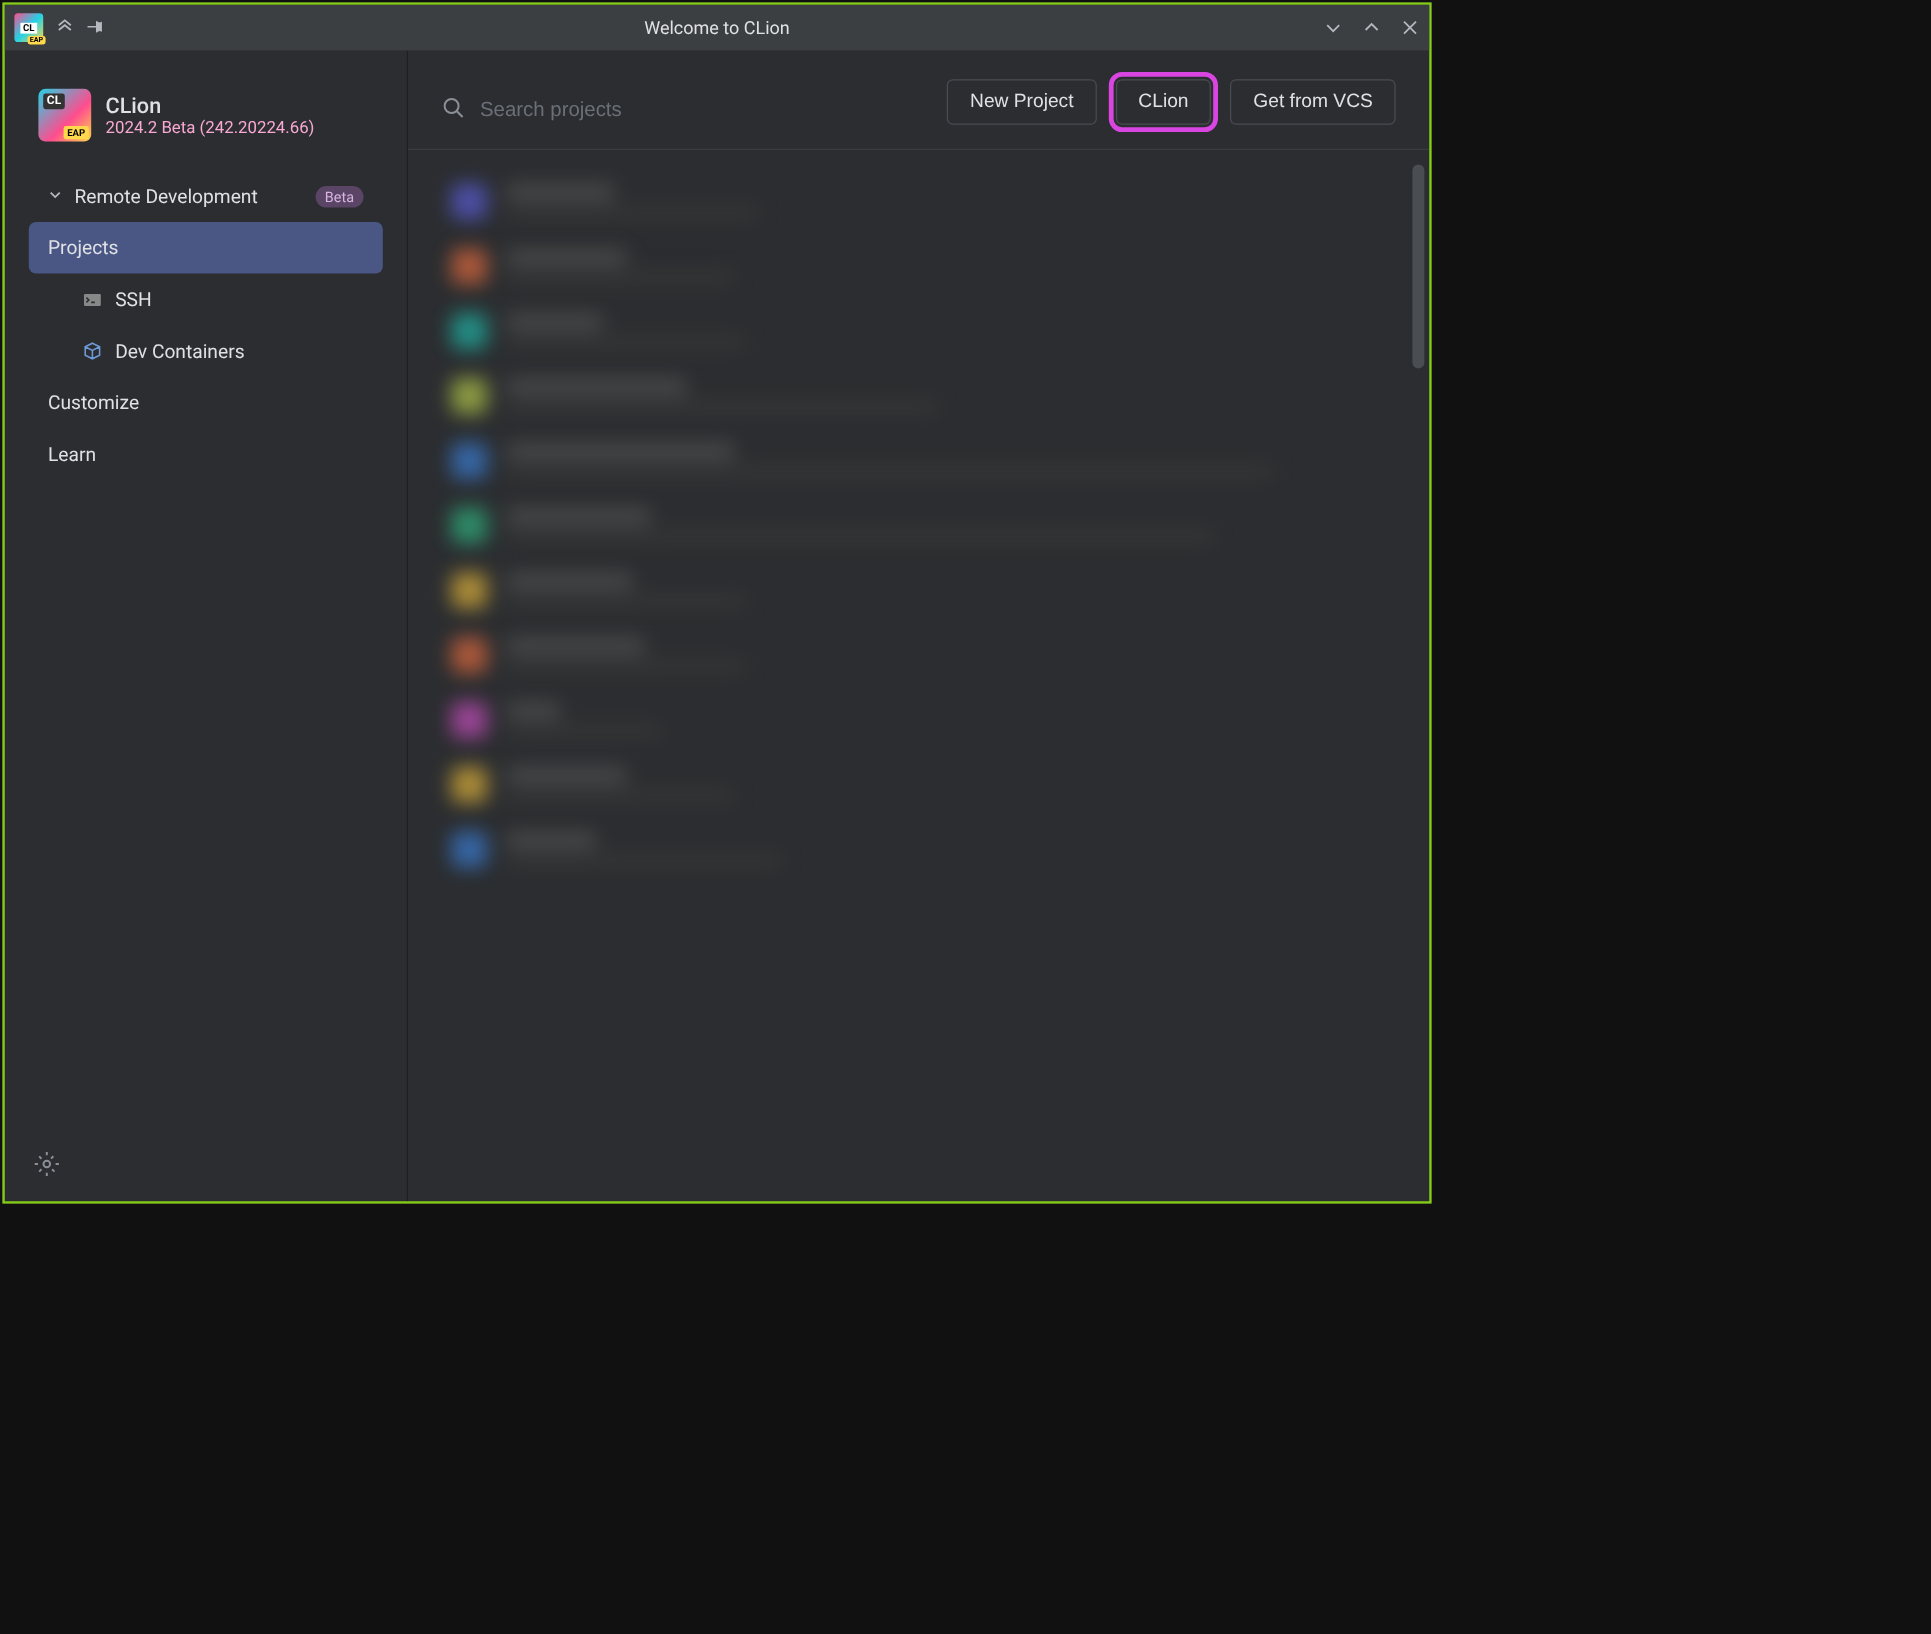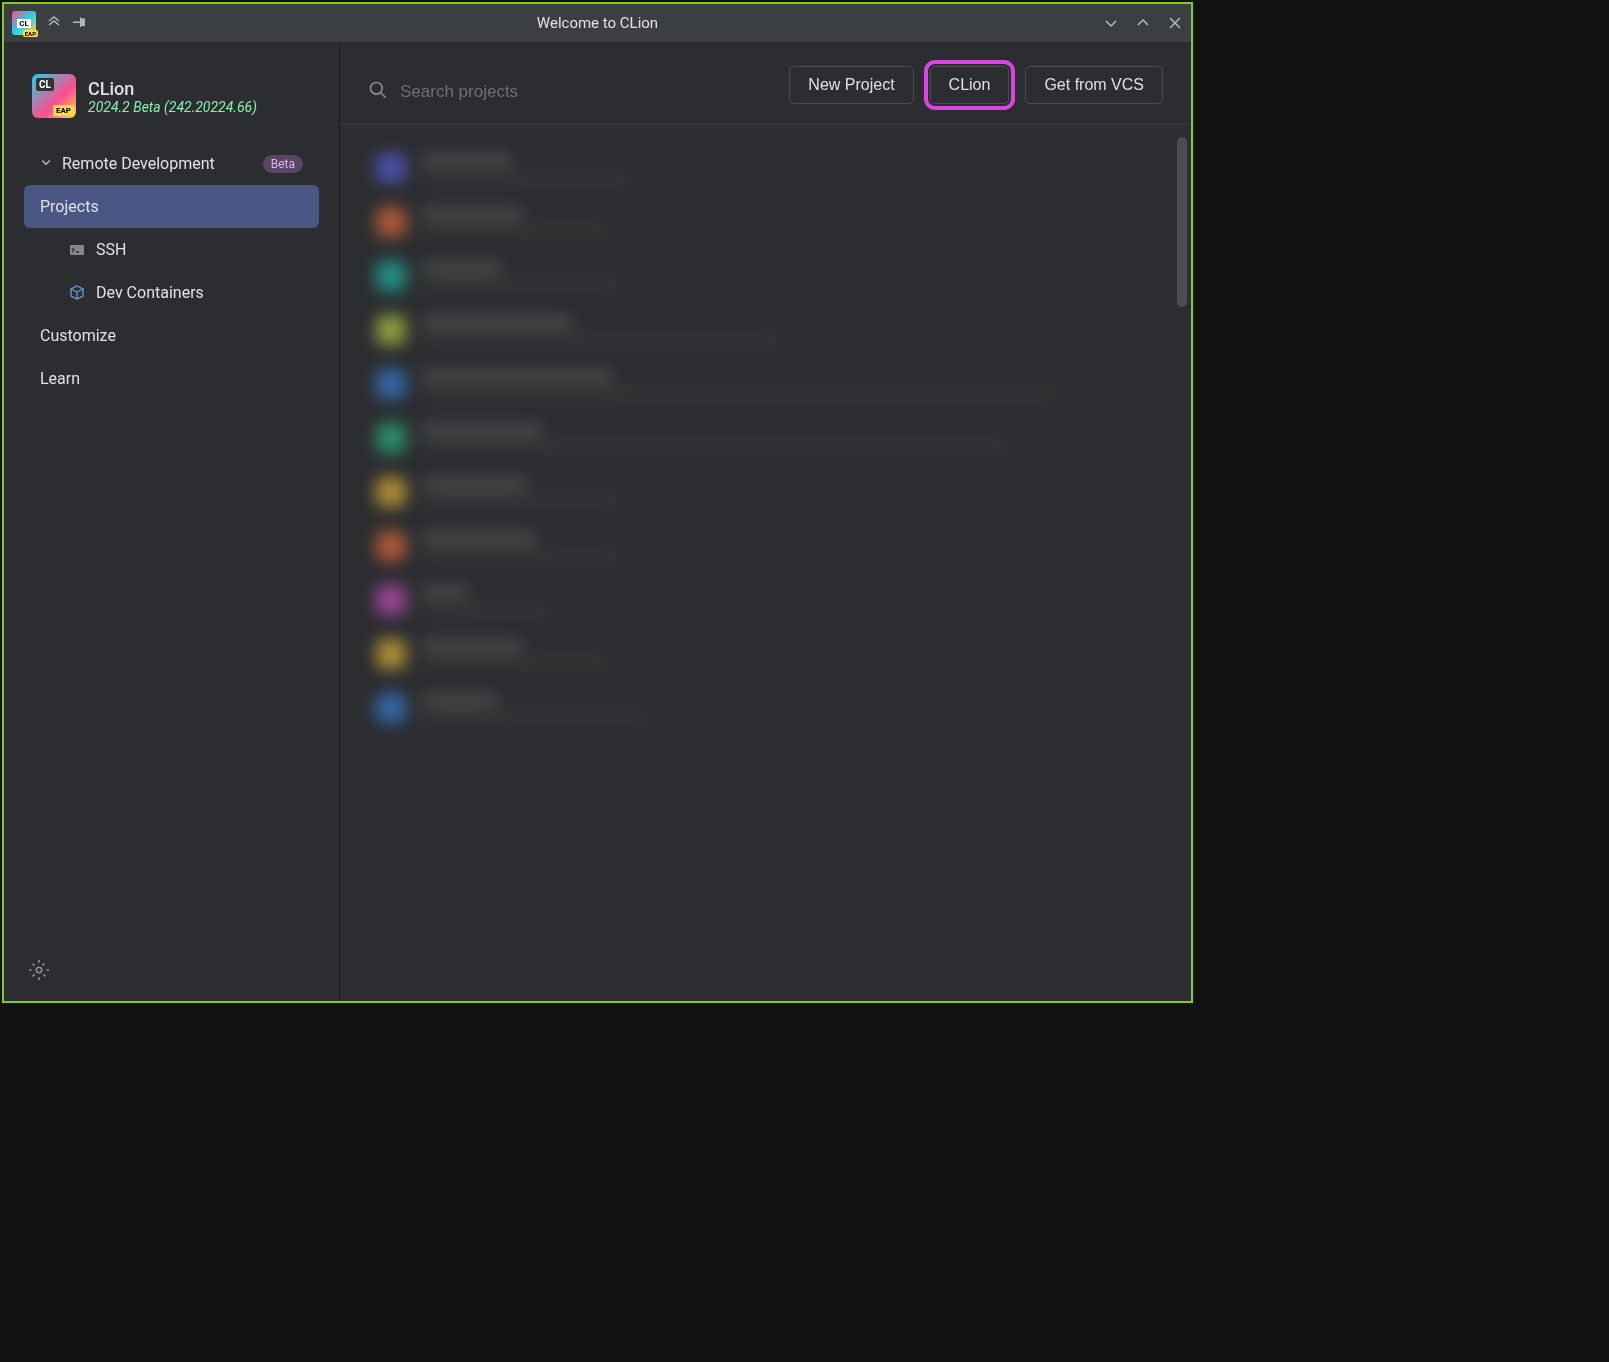--- a/index.html
+++ b/index.html
@@ -137,23 +137,22 @@
     .app-info {
       display: flex;
       flex-direction: column;
     }
     .app-name {
       color: #dfe1e5;
       font-size: 18px;
       font-weight: 500;
     }
     .app-version {
-      color: #86efac;
+      color: #f9a8d4;
       font-size: 14px;
-      font-style: italic;
     }
     .nav {
       padding: 0 20px;
     }
     .nav-item {
       display: flex;
       align-items: center;
       padding: 12px 16px;
       color: #dfe1e5;
       font-size: 16px;

